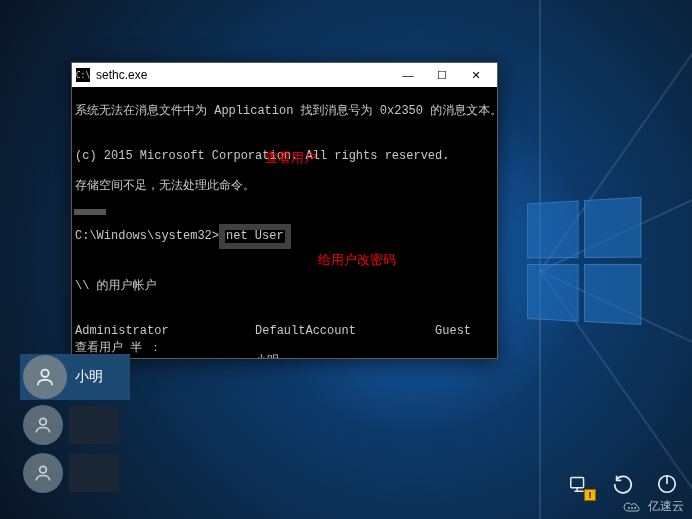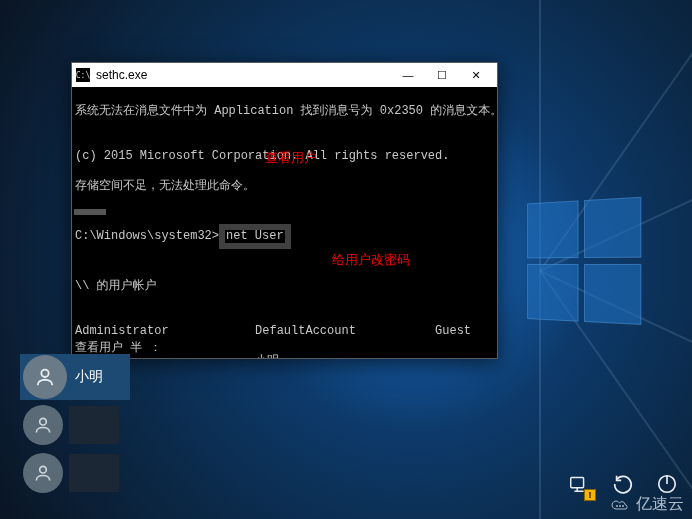--- a/index.html
+++ b/index.html
@@ -44,25 +44,25 @@
   .titlebar { height:24px; background:#fff; display:flex; align-items:center; padding:0 4px; color:#000; font-size:12px; }
   .title-icon { width:14px; height:14px; background:#000; margin-right:6px; display:flex; align-items:center; justify-content:center; color:#ccc; font-size:8px; font-family:monospace; }
   .title-text { flex:1; }
   .win-btn { width:34px; height:24px; display:flex; align-items:center; justify-content:center; font-size:11px; cursor:pointer; }
 
   .term { flex:1; background:#000; color:#c8c8c8; font-family:"NSimSun","SimSun","Courier New",monospace; font-size:12px; line-height:15px; padding:2px 3px; position:relative; overflow:hidden; white-space:pre; }
   .term .line { white-space:pre; }
   .hl { border:6px solid #404040; padding:0 1px; display:inline-block; line-height:13px;text-align:center; }
   .ann { position:absolute; color:#f00; font-family:"Microsoft YaHei",sans-serif; font-size:13px; font-weight:500; }
   .ann1 { left:193px; top:63px; }
-  .ann2 { left:246px; top:165px;margin-left:14px; }
+  .ann2 { left:246px; top:165px; }
   .gray-rect { position:absolute; left:2px; top:122px; width:32px; height:6px; background:#555; }
 
   
-  .wm { position:absolute; right:8px; bottom:4px; display:flex; align-items:center; gap:4px; color:rgba(230,240,250,0.75); font-size:16px; }
+  .wm { position:absolute; right:8px; bottom:4px; display:flex; align-items:center; gap:4px; color:rgba(230,240,250,0.75); font-size:12px; }
   .wm svg { opacity:0.75; }
 </style>
 </head>
 <body>
 
 <div class="desktop">
 
   <div class="win-logo">
     <div class="beam b1"></div>
       <div class="beam b2"></div>

